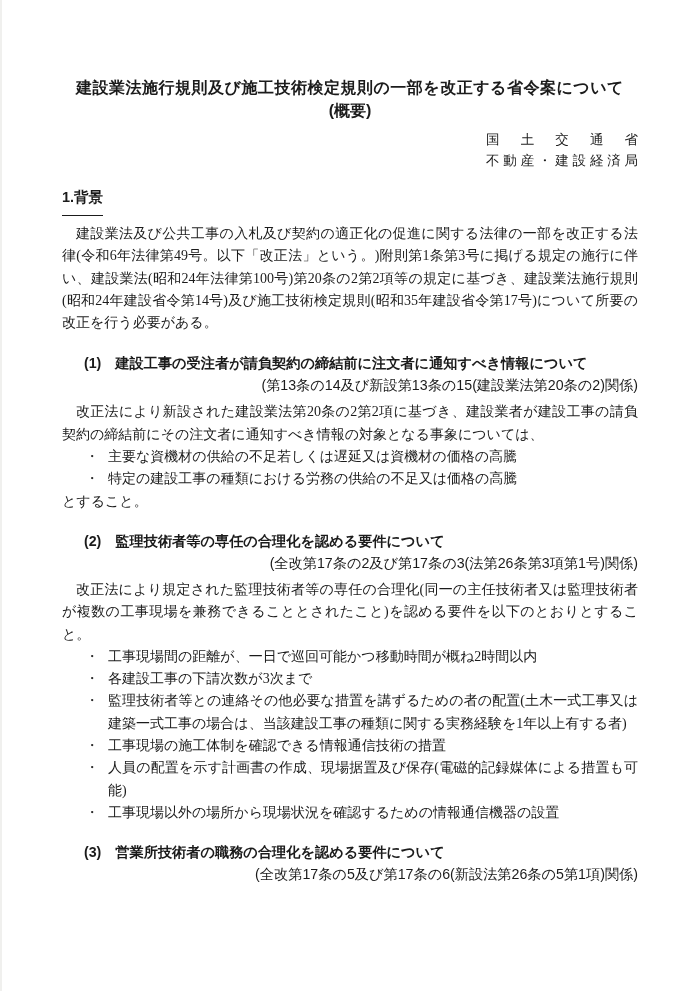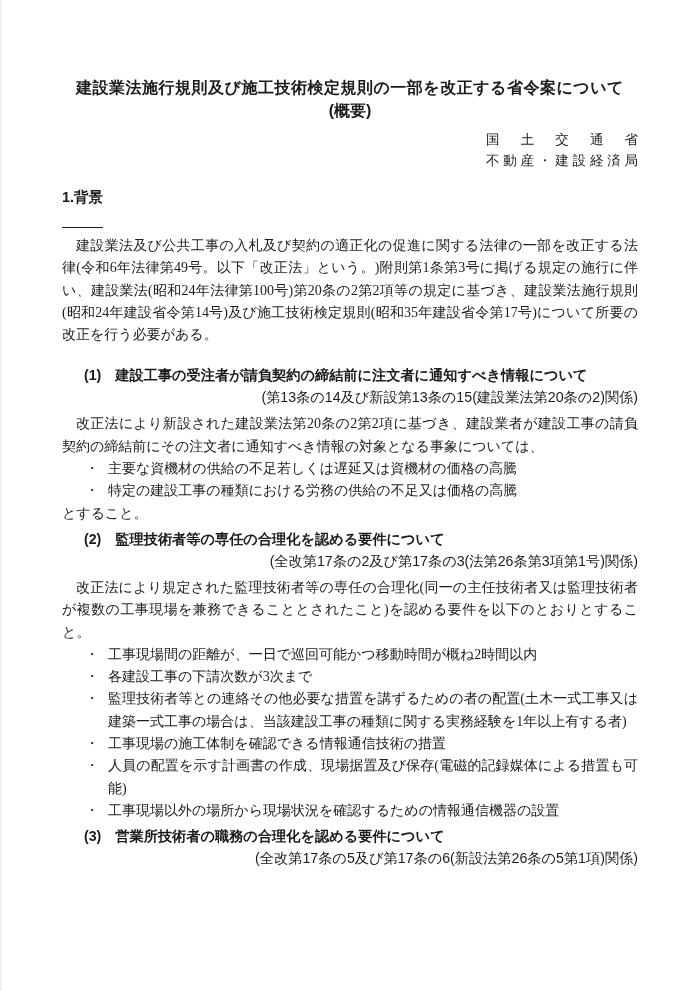--- a/index.html
+++ b/index.html
@@ -42,29 +42,29 @@
   .sec-heading {
     margin: 15px 0 7px 0;
     font-family: "Liberation Sans", "DejaVu Sans", sans-serif;
     font-weight: bold;
     font-size: 14.5px;
     line-height: 21px;
   }
   .sec-heading .underline {
     display: inline-block;
     border-bottom: 1.8px solid #1b1b1b;
-    padding-bottom: 19px;
+    padding-bottom: 7px;
   }
   .para {
     text-align: justify;
     text-indent: 1em;
     margin: 0;
   }
   .para.no-indent { text-indent: 0; }
-  .item { margin-top: 3px; }
+  .item { margin-top: 17px; }
   .item-heading {
     font-family: "Liberation Sans", "DejaVu Sans", sans-serif;
     font-weight: bold;
     font-size: 14.2px;
     line-height: 22px;
     padding-left: 22px;
   }
   .item-heading .num { display: inline-block; margin-right: 14px; }
   .item-subnote {
     font-family: "Liberation Sans", "DejaVu Sans", sans-serif;

